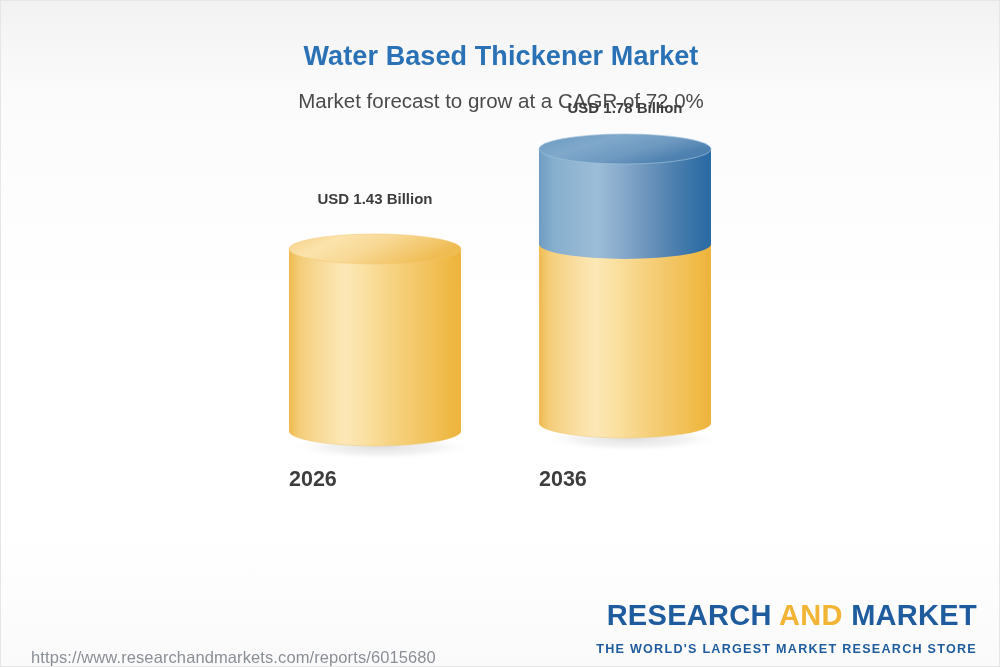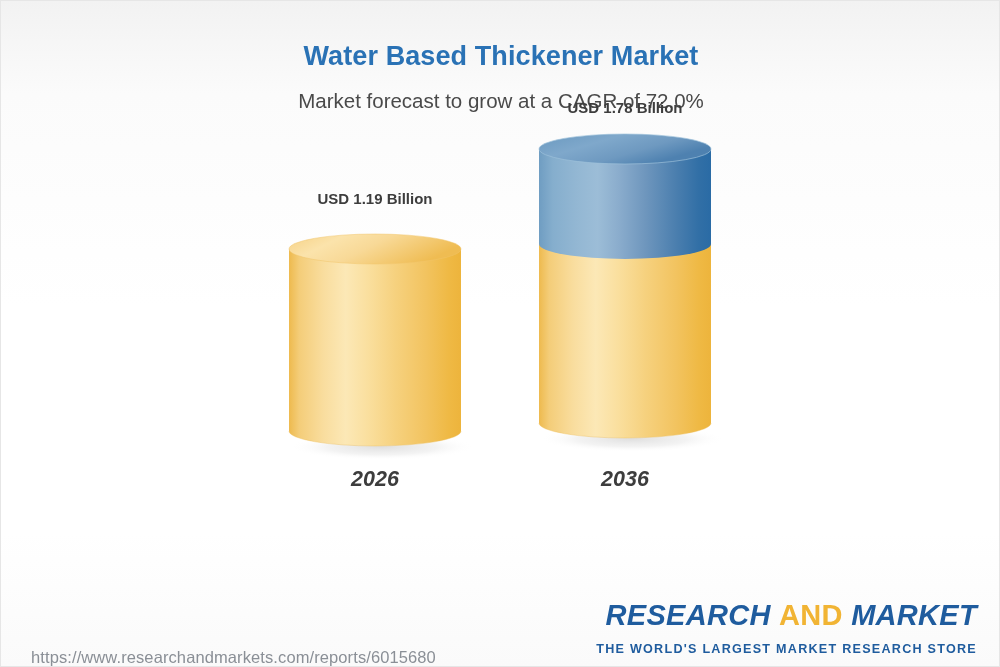--- a/index.html
+++ b/index.html
@@ -68,25 +68,23 @@
     font-size: 15px;
     font-weight: bold;
     color: #3d3d3d;
     white-space: nowrap;
     left: 0;
   }
 
   .category-label {
     position: absolute;
     width: 100%;
-    text-align: center;
     font-size: 21.5px;
     font-weight: bold;
     color: #3d3d3d;
-    font-style: italic;
   }
 
   .cyl-svg {
     position: absolute;
     display: block;
   }
 
   
   #source-url {
     position: absolute;
@@ -104,21 +102,21 @@
     top: 600px;
     text-align: right;
   }
   #logo-main {
     font-size: 29px;
     font-weight: bold;
     letter-spacing: 0.3px;
     line-height: 1.0;
     white-space: nowrap;
   }
-  .logo-blue { color: #1f5c9e; font-style: italic; }
+  .logo-blue { color: #1f5c9e; }
   .logo-gold { color: #f1b434; }
   #logo-tagline {
     font-size: 12.6px;
     font-weight: bold;
     color: #1f5c9e;
     letter-spacing: 1.25px;
     margin-top: 12px;
     white-space: nowrap;
   }
 </style>
@@ -127,21 +125,21 @@
 
 <div id="canvas">
 
   <div id="chart-title">Water Based Thickener Market</div>
   <div id="chart-subtitle">Market forecast to grow at a CAGR of 72.0%</div>
 
   <div id="plot-area">
 
     <div class="bar-group" style="left:288px; width:172px; height:667px;">
 
-      <div class="value-label" style="top:256px;">USD 1.19 Billion</div>
+      <div class="value-label" style="top:256px;">USD 1.43 Billion</div>
 
       <svg class="cyl-svg" style="left:-10px; top:298px;" width="192" height="230" viewBox="0 0 192 230">
         <defs>
           <linearGradient id="yellowBody1" x1="0" y1="0" x2="1" y2="0">
             <stop offset="0%" stop-color="#eeba4e"></stop>
             <stop offset="6%" stop-color="#f4cd79"></stop>
             <stop offset="20%" stop-color="#f9dd9e"></stop>
             <stop offset="33%" stop-color="#fce8b6"></stop>
             <stop offset="46%" stop-color="#fadf9e"></stop>
             <stop offset="62%" stop-color="#f6d17e"></stop>

